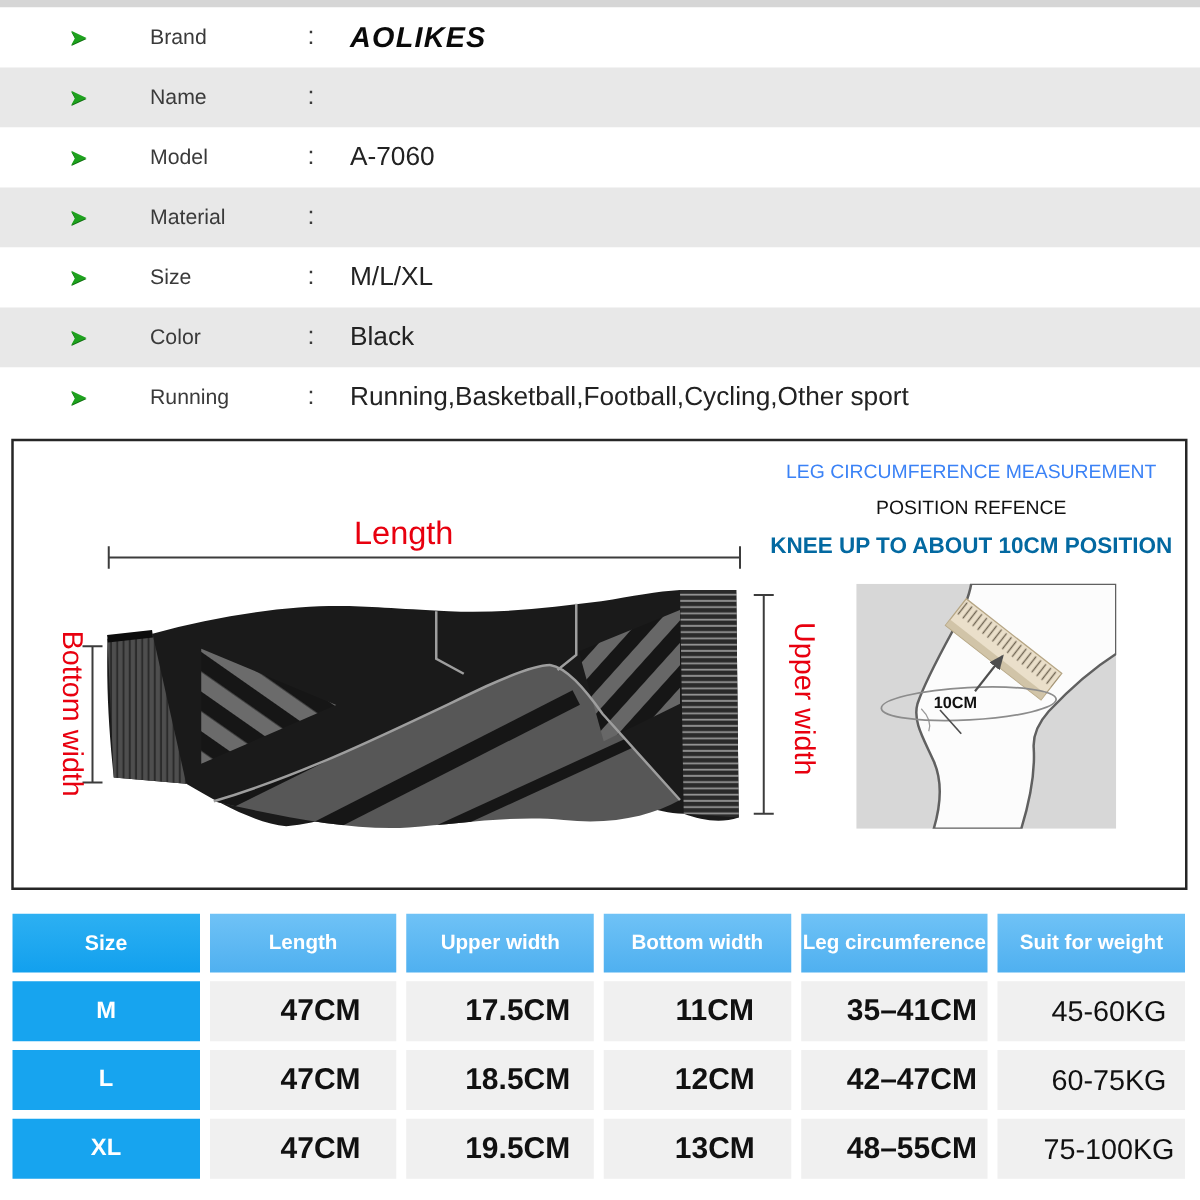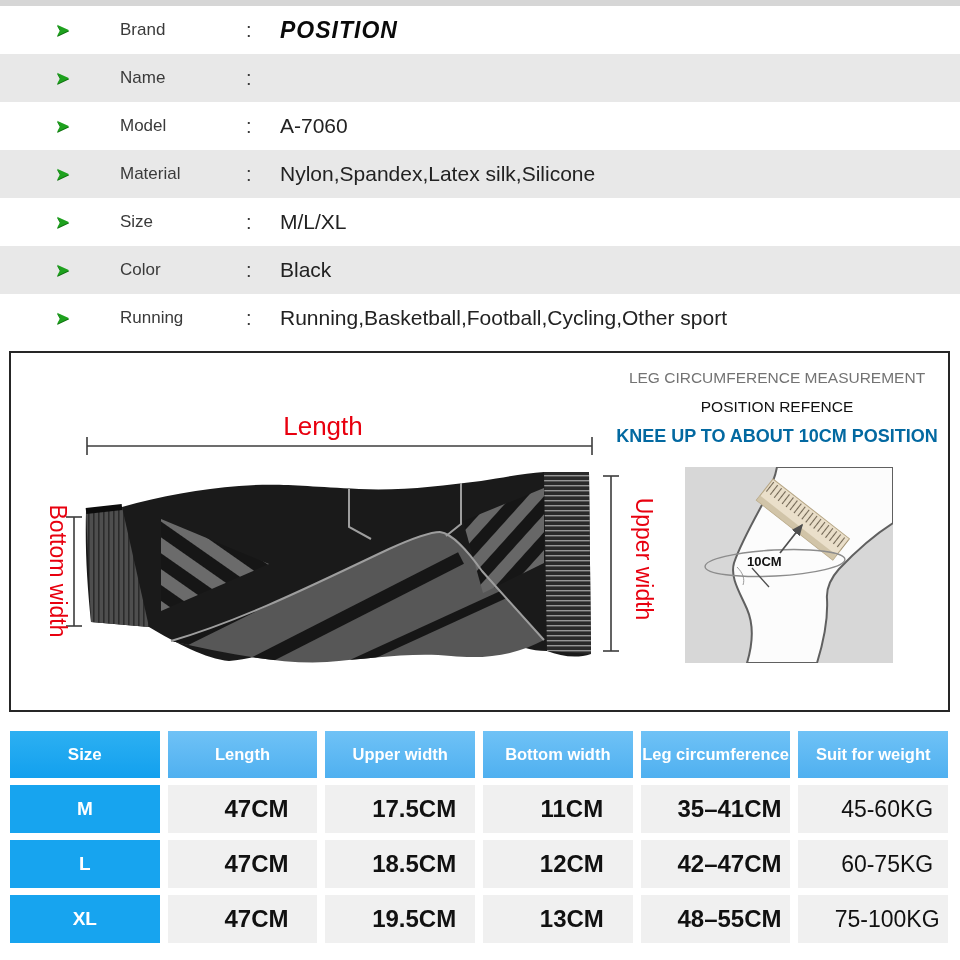--- a/index.html
+++ b/index.html
@@ -21,21 +21,21 @@
     font-size:23px;font-weight:900;font-style:italic;color:#0a0a0a;
     letter-spacing:1px;transform:translateY(-50%) skewX(-6deg);
   }
   
   .diagram-box{
     position:absolute;left:9px;top:351px;width:937px;height:357px;
     border:2px solid #262626;background:#ffffff;
   }
   .product-svg{position:absolute;left:0;top:0;}
   .heading{position:absolute;left:600px;width:332px;text-align:center;white-space:nowrap;}
-  .heading.h1{top:16px;font-size:15.5px;font-weight:500;color:#737373;}
+  .heading.h1{top:16px;font-size:15.5px;font-weight:500;color:#3b82f6;}
   .heading.h2{top:45px;font-size:15.5px;font-weight:500;color:#111;}
   .heading.h3{top:73px;font-size:18px;font-weight:bold;color:#0369a1;}
   .leg-svg{position:absolute;left:674px;top:114px;}
   
   .size-table{
     position:absolute;left:10px;top:731px;width:938px;
     display:grid;grid-template-columns:repeat(6,1fr);
     grid-template-rows:47px 48px 48px 48px;gap:7px 8px;
   }
   .cell{display:flex;align-items:center;justify-content:center;}
@@ -55,38 +55,37 @@
 
 <div class="page">
 
   <div class="top-strip"></div>
 
   <section class="specs">
     <div class="spec-row">
       <span class="spec-arrow">➤</span>
       <span class="spec-label">Brand</span>
       <span class="spec-colon">:</span>
-      <span class="spec-value brand-logo">POSITION</span>
+      <span class="spec-value brand-logo">AOLIKES</span>
     </div>
     <div class="spec-row alt">
       <span class="spec-arrow">➤</span>
       <span class="spec-label">Name</span>
       <span class="spec-colon">:</span>
     </div>
     <div class="spec-row">
       <span class="spec-arrow">➤</span>
       <span class="spec-label">Model</span>
       <span class="spec-colon">:</span>
       <span class="spec-value">A-7060</span>
     </div>
     <div class="spec-row alt">
       <span class="spec-arrow">➤</span>
       <span class="spec-label">Material</span>
       <span class="spec-colon">:</span>
-      <span class="spec-value">Nylon,Spandex,Latex silk,Silicone</span>
     </div>
     <div class="spec-row">
       <span class="spec-arrow">➤</span>
       <span class="spec-label">Size</span>
       <span class="spec-colon">:</span>
       <span class="spec-value">M/L/XL</span>
     </div>
     <div class="spec-row alt">
       <span class="spec-arrow">➤</span>
       <span class="spec-label">Color</span>

